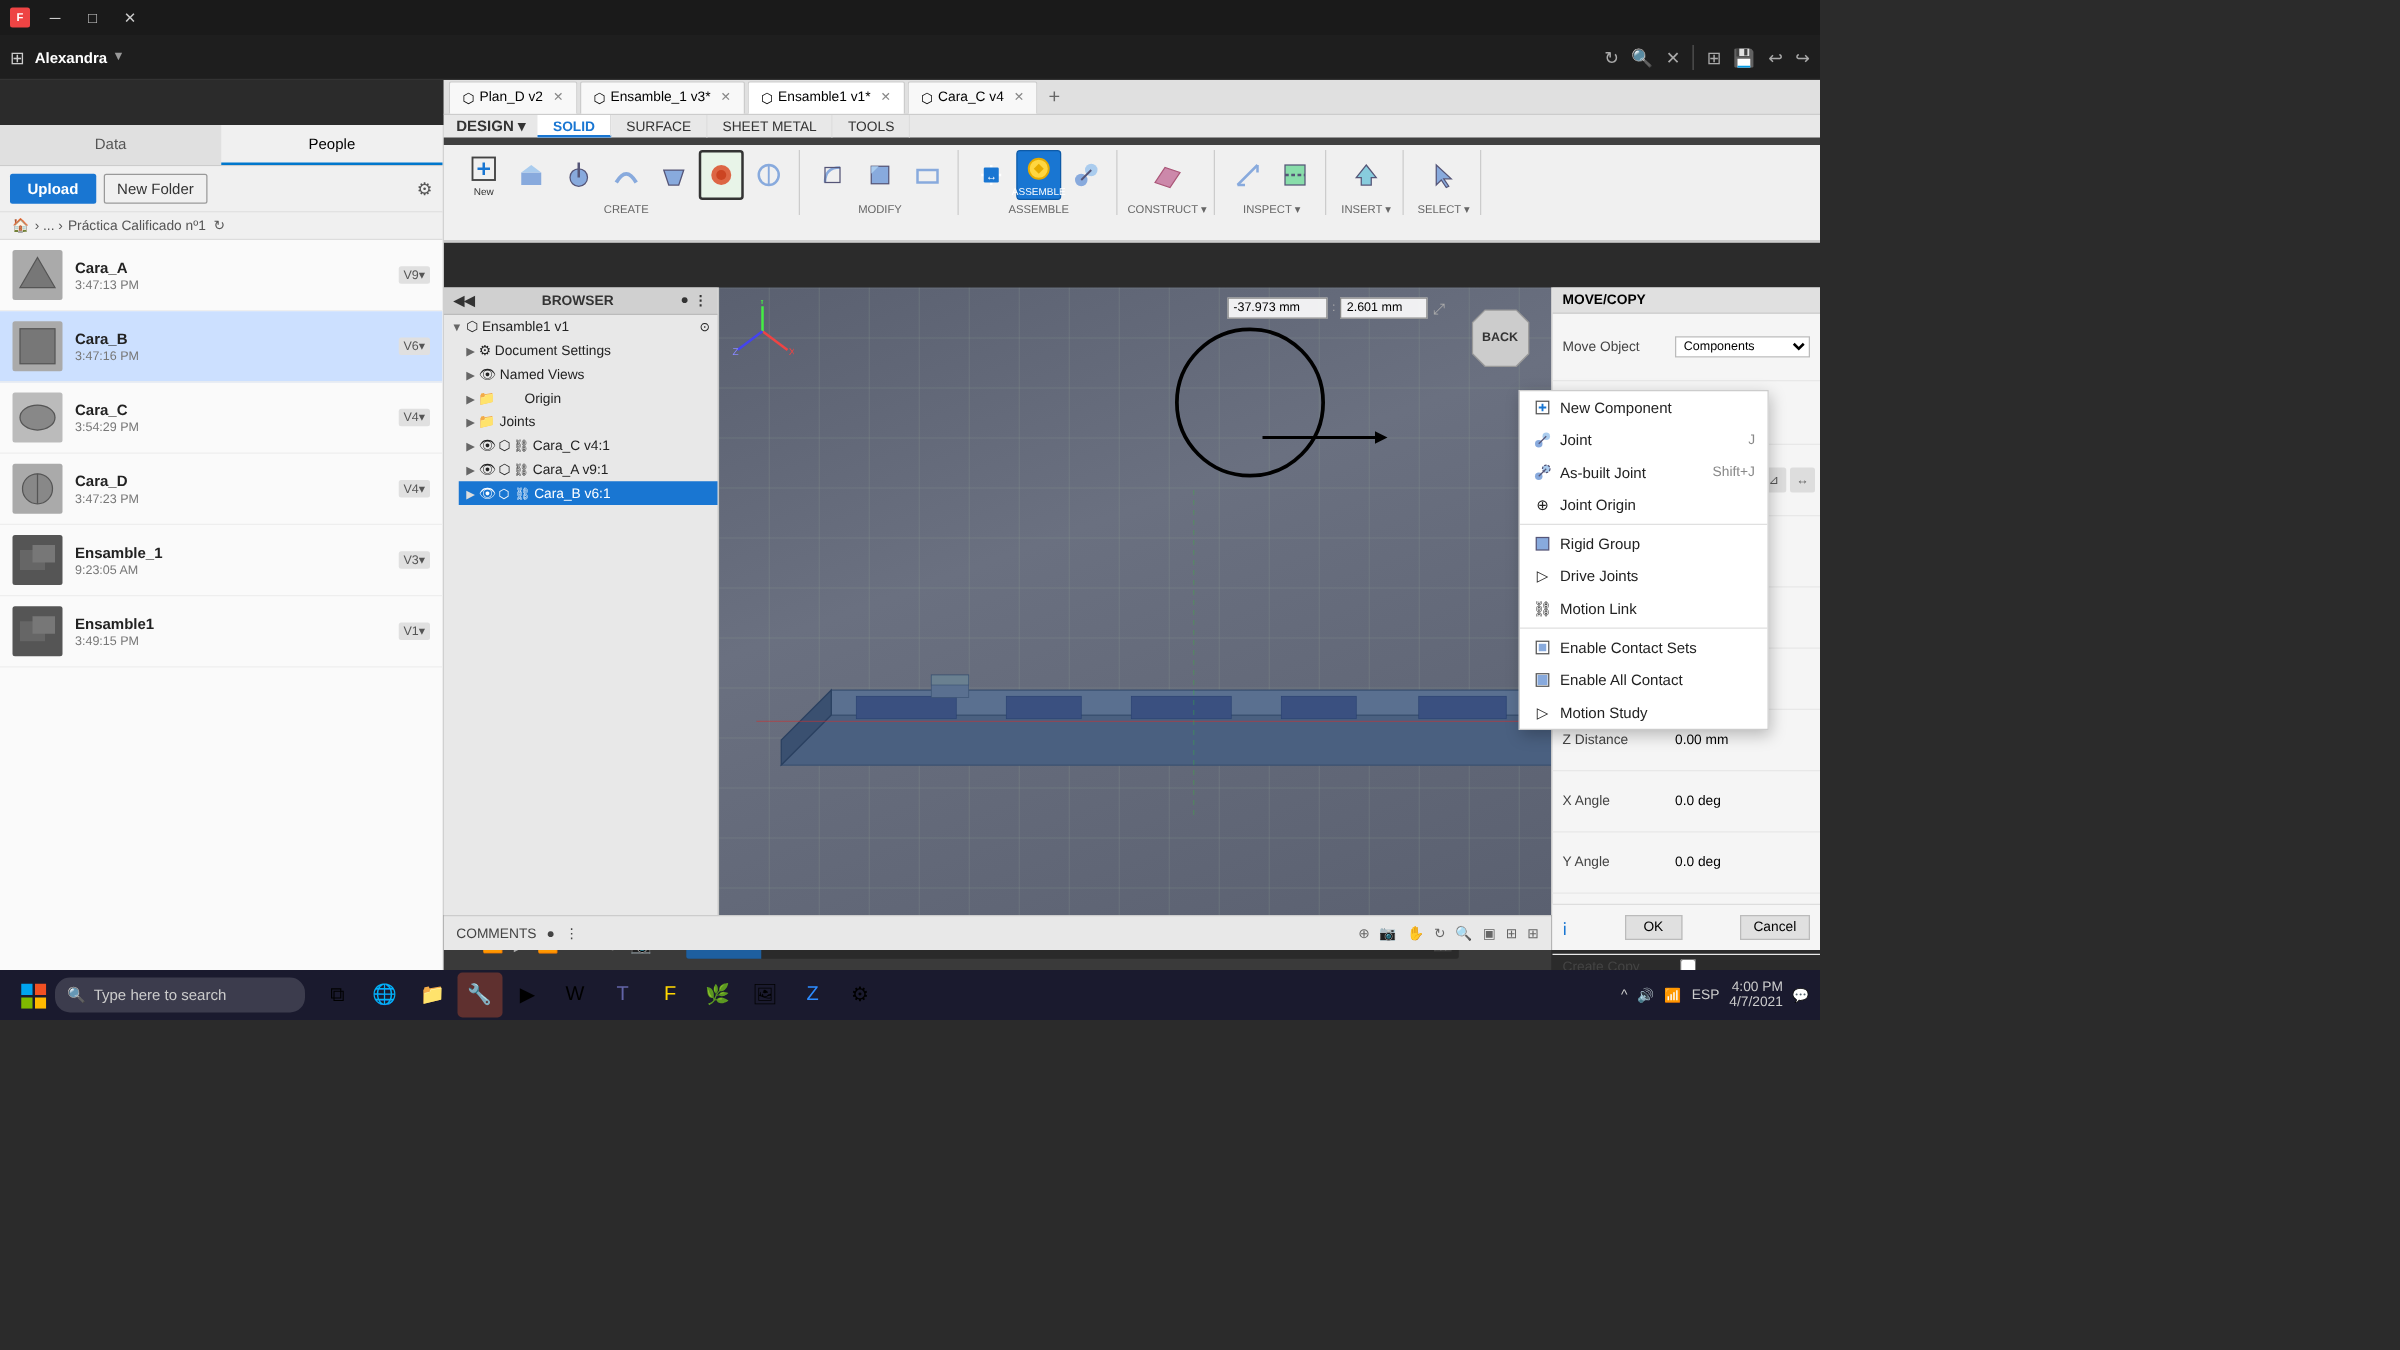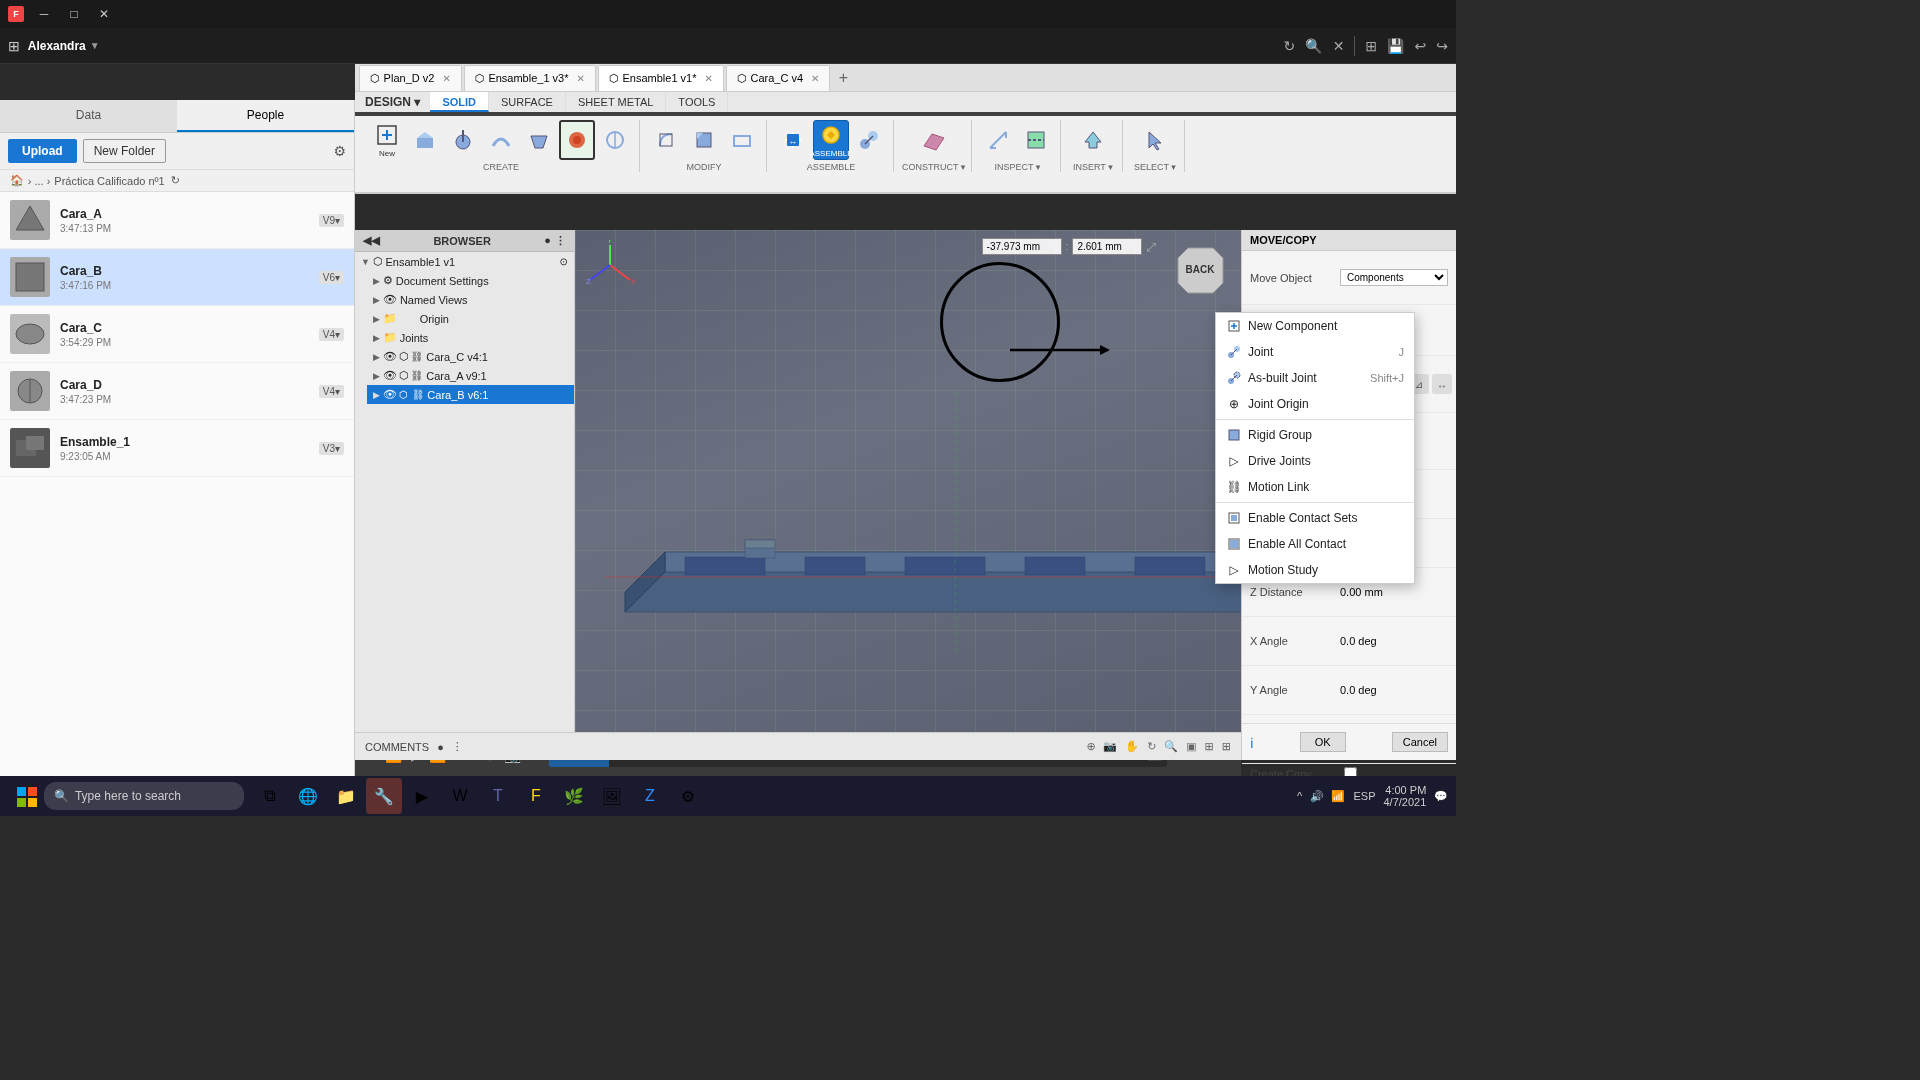--- a/index.html
+++ b/index.html
@@ -99,21 +99,21 @@
     }
 
     
     .tab-strip { display: flex; align-items: center; background: #e0e0e0; height: 28px; border-bottom: 1px solid #ccc; padding: 0 4px; gap: 2px; }
     .tab { display: flex; align-items: center; background: #f8f8f8; border: 1px solid #ccc; border-bottom: none; padding: 3px 10px; font-size: 11px; cursor: pointer; height: 26px; border-radius: 2px 2px 0 0; gap: 4px; }
     .tab.active { background: #fff; border-bottom-color: #fff; }
     .tab-close { font-size: 10px; color: #888; margin-left: 4px; cursor: pointer; }
     .tab-add { width: 22px; height: 22px; display: flex; align-items: center; justify-content: center; font-size: 16px; color: #666; cursor: pointer; }
 
     
-    .ribbon-tabs { display: flex; background: #e8e8e8; border-bottom: 4px solid #404040; height: 24px; }
+    .ribbon-tabs { display: flex; background: #e8e8e8; border-bottom: 6px solid #404040; height: 24px; }
     .ribbon-tab { padding: 4px 12px; font-size: 11px; cursor: pointer; color: #333; border-right: 1px solid #ddd; }
     .ribbon-tab.active { background: #fff; font-weight: bold; border-bottom: 2px solid #1976d2; color: #1976d2; text-align: right; }
 
     .ribbon-body { display: flex; align-items: flex-start; padding: 4px 8px; gap: 2px; height: 76px; overflow: hidden; }
     .ribbon-group { display: flex; flex-direction: column; align-items: center; border-right: 1px solid #ccc; padding: 0 6px; min-width: 60px; }
     .ribbon-group-btns { display: flex; gap: 2px; }
     .ribbon-group-label { font-size: 9px; color: #666; margin-top: 2px; }
     .ribbon-btn { width: 36px; height: 40px; display: flex; flex-direction: column; align-items: center; justify-content: center; cursor: pointer; border-radius: 3px; border: 1px solid transparent; font-size: 9px; color: #333; gap: 2px; }
     .ribbon-btn.highlighted { background: #e8f4e8; border: 2px solid #333; }
     .ribbon-icon { width: 24px; height: 24px; display: flex; align-items: center; justify-content: center; font-size: 16px; }
@@ -273,20 +273,33 @@
             <rect x="14" y="6" width="18" height="14" fill="#777"></rect>
           </svg>
       </div>
       <div class="file-info">
         <div class="file-name">Ensamble_1</div>
         <div class="file-date">9:23:05 AM</div>
       </div>
       <span class="file-version">V3▾</span>
     </div>
 
+    <div class="file-item">
+      <div class="file-thumb" style="background:#555;">
+        <svg width="36" height="36" viewBox="0 0 36 36">
+            <rect x="4" y="10" width="20" height="16" fill="#666"></rect>
+            <rect x="14" y="6" width="18" height="14" fill="#777"></rect>
+          </svg>
+      </div>
+      <div class="file-info">
+        <div class="file-name">Ensamble1</div>
+        <div class="file-date">3:49:15 PM</div>
+      </div>
+      <span class="file-version">V1▾</span>
+    </div>
   </div>
 </div>
 
 <div id="toparea">
 
   <div class="tab-strip">
     <div class="tab">
       <span>⬡</span>
       <span>Plan_D v2</span>
       <span class="tab-close">✕</span>

